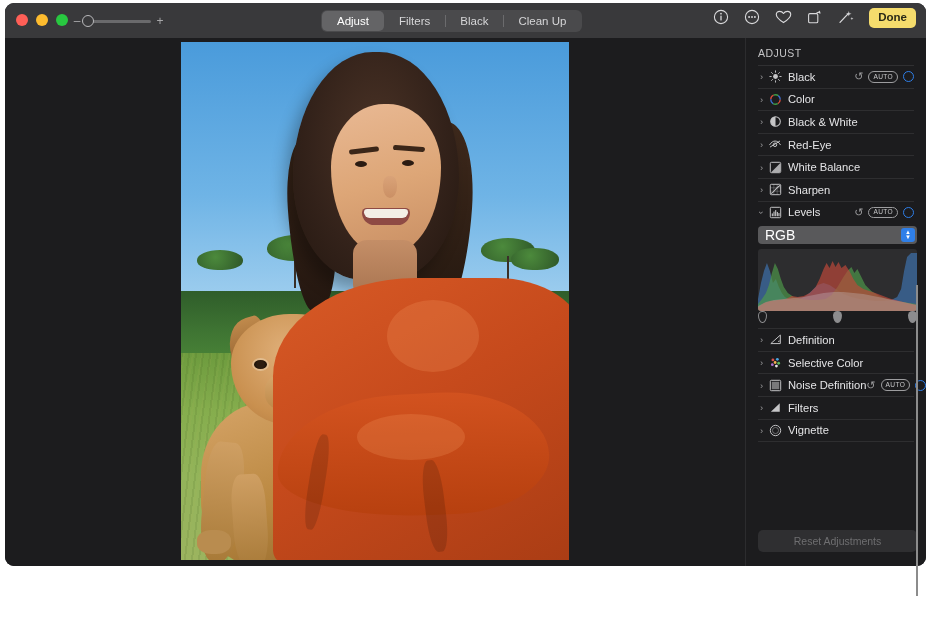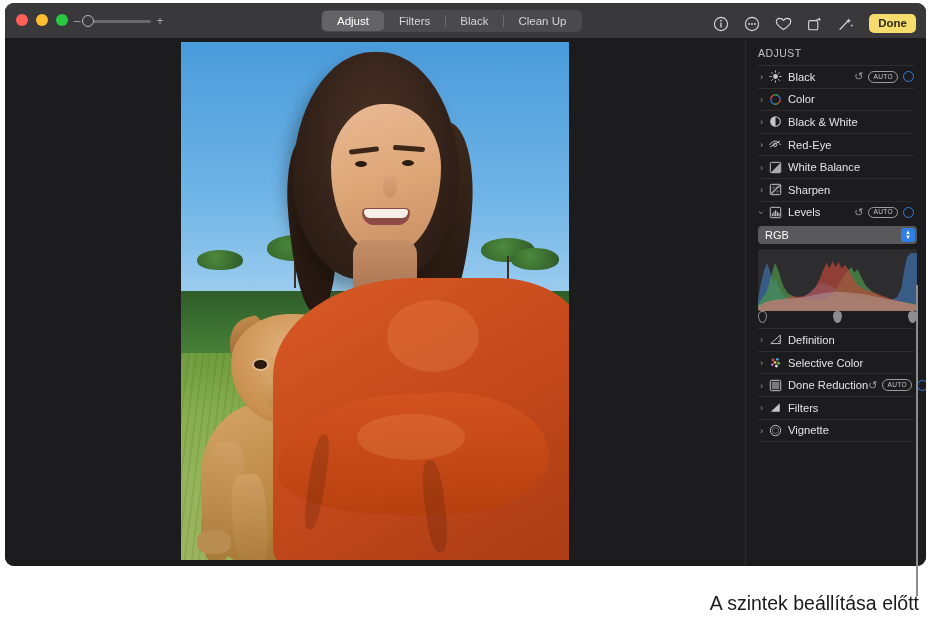--- a/index.html
+++ b/index.html
@@ -39,21 +39,21 @@
   .seg { position:relative; display:flex; align-items:center; justify-content:center;
          color:#d6d6d8; font-size:11.5px; padding:0 15px; border-radius:5px;
          white-space:nowrap; }
   .seg.active { background:#646466; color:#ffffff; }
   .seg + .seg::before { content:""; position:absolute; left:0; top:4px;
          bottom:4px; width:1px; background:#6b6b6d; }
   .seg.active + .seg::before, .seg.active::before { background:transparent; }
 
   
   .tb-right { position:absolute; right:10px; top:5px; height:25px;
-              display:flex; align-items:flex-end; gap:13px; }
+              display:flex; align-items:flex-start; gap:13px; }
   .tbi { width:18px; height:18px; display:flex; align-items:center;
          justify-content:center; color:#d8d8da; }
   .tbi svg { display:block; }
   .done { background:#f5dc6c; color:#2a2a17; font-size:11.5px; font-weight:bold;
           border-radius:5px; padding:4px 9px; line-height:1; margin-left:2px; }
 
   
   .body { position:absolute; left:0; top:35px; width:921px; height:528px;
           display:flex; }
 
@@ -156,21 +156,21 @@
   .autopill { border:1px solid #9d9d9f; border-radius:7px; color:#c8c8ca;
               font-size:6.6px; letter-spacing:.35px; padding:1.5px 4px;
               line-height:1; }
   .bluering { width:11px; height:11px; border-radius:50%;
               border:1.5px solid #2f7fe8; }
 
   
   .rgbsel { position:relative; margin:3px 9px 0 12px; height:18px;
             background:#59595b; border-radius:4px; display:flex;
             align-items:center; }
-  .rgbsel .lbl { color:#ffffff; font-size:11px; padding-left:7px; }
+  .rgbsel .lbl { color:#ffffff; font-size:14px; padding-left:7px; }
   .rgbsel .stepper { position:absolute; right:2px; top:2px; width:14px;
             height:14px; border-radius:3px; background:#2f7fe8;
             display:flex; flex-direction:column; align-items:center;
             justify-content:center; color:#fff; font-size:6px; line-height:5px; }
 
   
   .histo { position:relative; margin:5px 9px 0 12px; height:62px;
            background:#2d2d2f; border-radius:3px; overflow:hidden; }
   .histo svg { display:block; width:100%; height:100%; }
   .handles { position:relative; margin:0 9px 0 12px; height:14px; }
@@ -483,21 +483,21 @@
         <div class="row-sep"></div>
 
         <div class="row">
           <div class="chev">›</div>
           <div class="ricon">
             <svg width="13" height="13" viewBox="0 0 14 14">
               <rect x="1.4" y="1.4" width="11.2" height="11.2" rx="1.1" fill="none" stroke="currentColor" stroke-width="1.05"></rect>
               <rect x="3" y="3" width="8" height="8" fill="currentColor" opacity=".55"></rect>
             </svg>
           </div>
-          <div class="rlabel">Done Reduction</div>
+          <div class="rlabel">Noise Definition</div>
           <div class="rtools">
             <div class="undo">↺</div>
             <div class="autopill">AUTO</div>
             <div class="bluering"></div>
           </div>
         </div>
         <div class="row-sep"></div>
 
         <div class="row">
           <div class="chev">›</div>
@@ -515,19 +515,19 @@
           <div class="ricon">
             <svg width="13" height="13" viewBox="0 0 14 14">
               <circle cx="7" cy="7" r="5.6" fill="none" stroke="currentColor" stroke-width="1.05"></circle>
               <circle cx="7" cy="7" r="3.3" fill="none" stroke="currentColor" stroke-width=".8" opacity=".6"></circle>
             </svg>
           </div>
           <div class="rlabel">Vignette</div>
         </div>
         <div class="row-sep"></div>
 
+        <div class="resetbtn">Reset Adjustments</div>
       </div>
     </div>
   </div>
 
   <div class="leader"></div>
-  <div class="caption">A szintek beállítása előtt</div>
 </div>
 
 </body></html>

